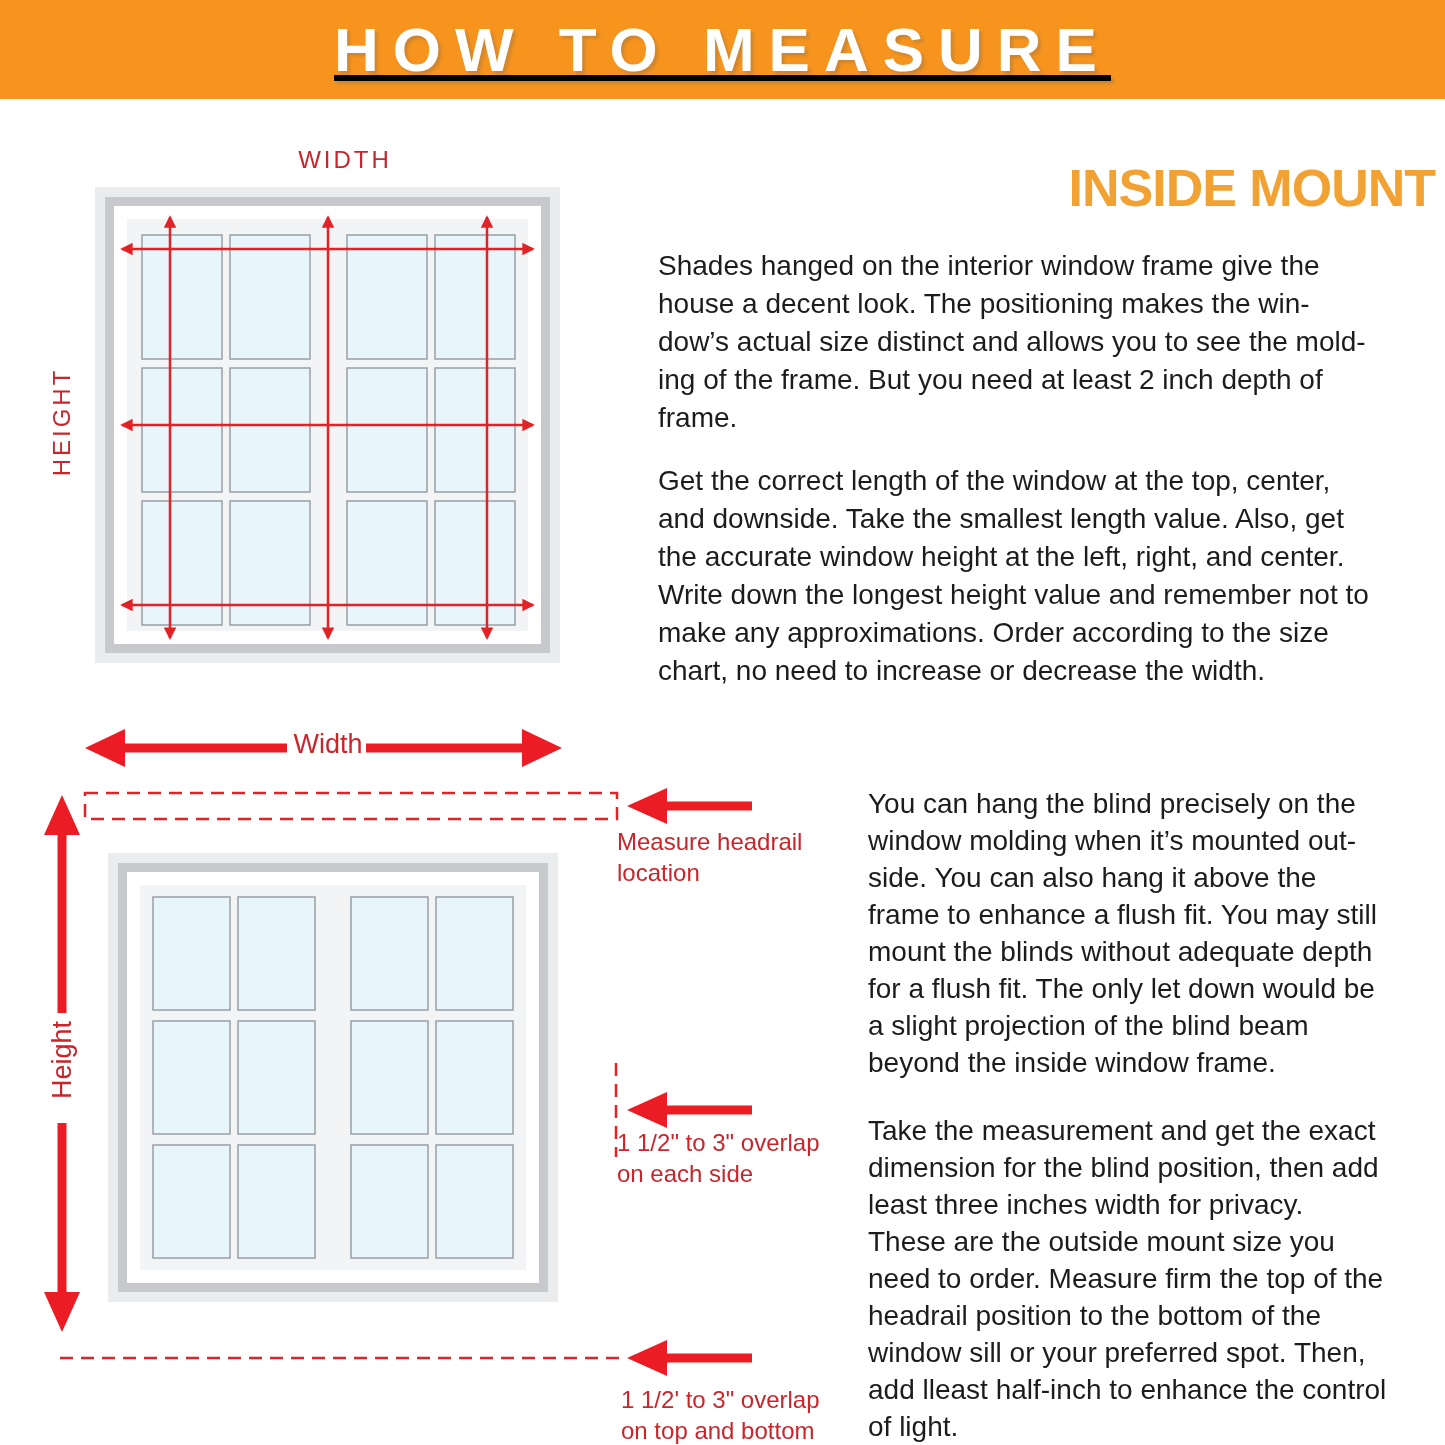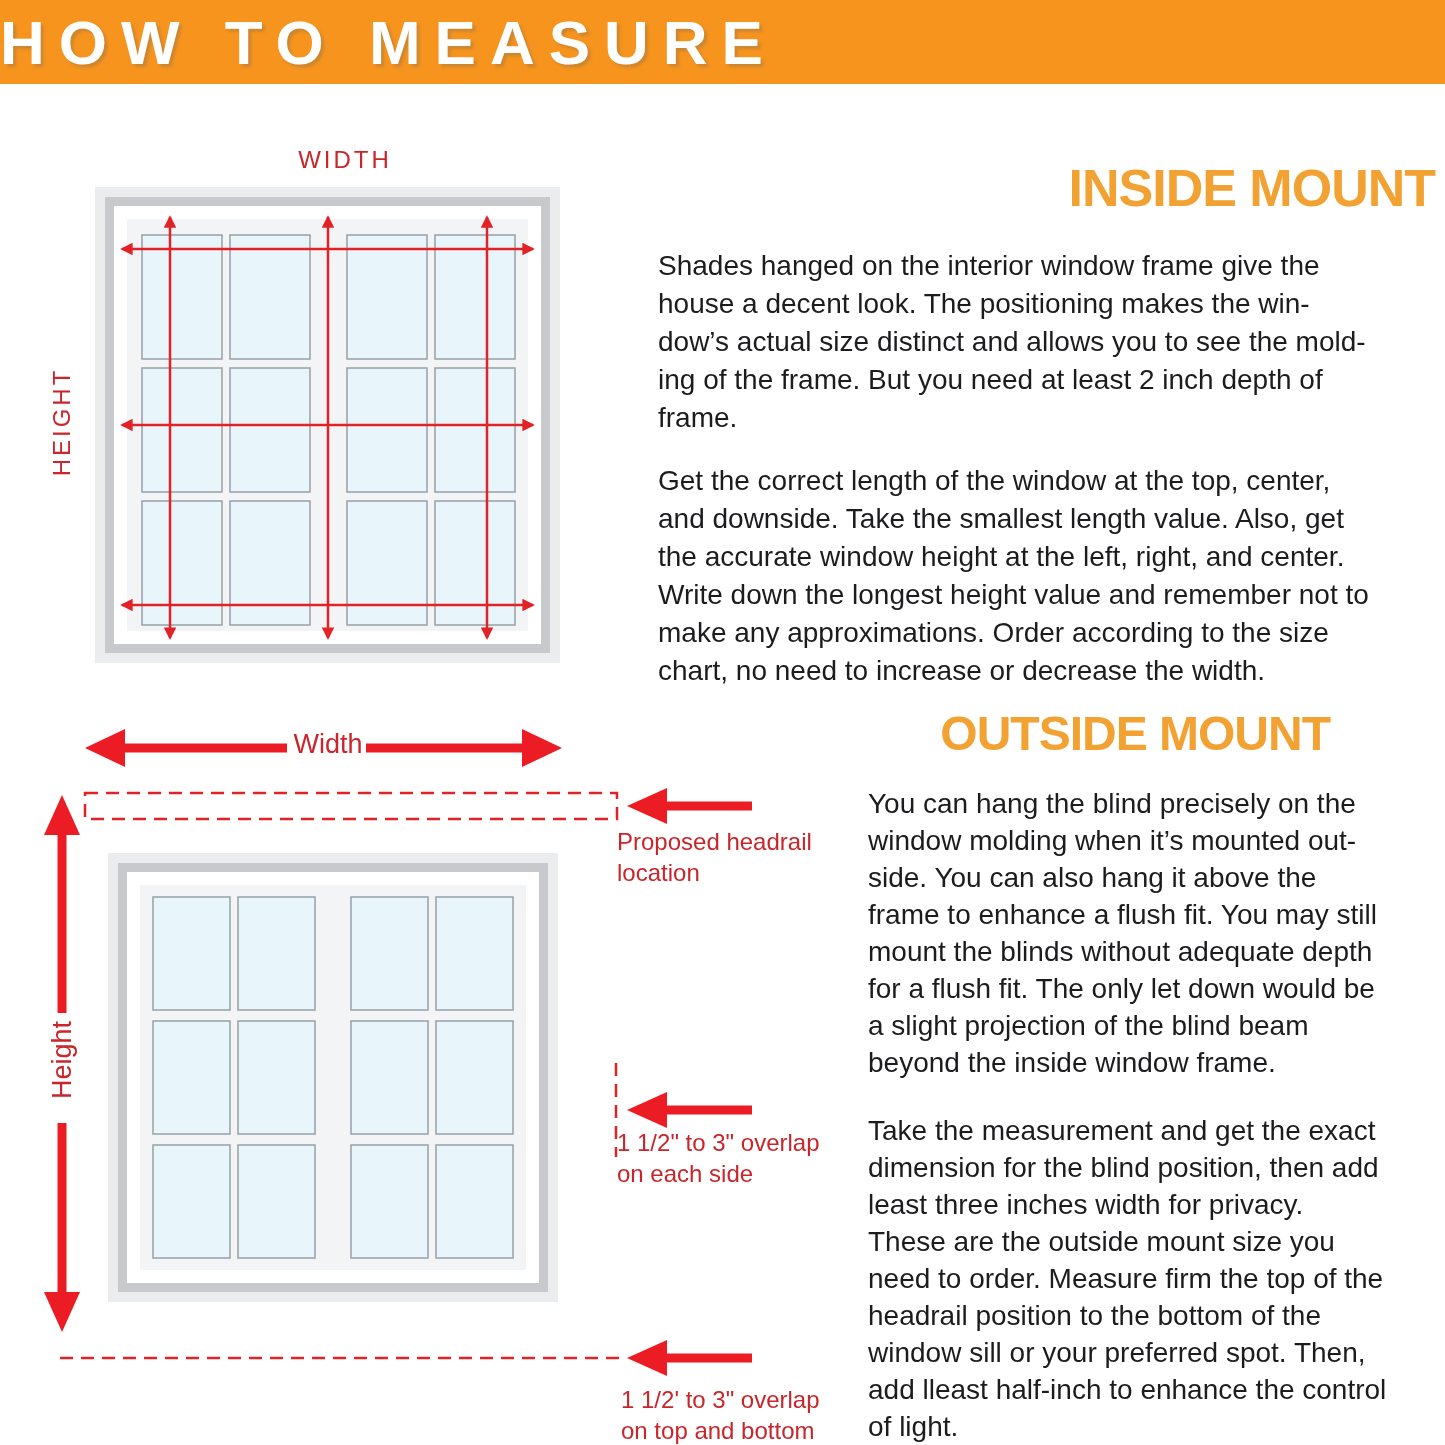--- a/index.html
+++ b/index.html
@@ -12,22 +12,22 @@
     --thick-arrow-red:#ec1c24;
     --pane-blue:#e8f5fb;
     --frame-gray-outer:#ebecee;
     --frame-gray-bevel:#c7c9cc;
   }
   html,body{margin:0;padding:0;background:#ffffff;}
   #page{position:relative;width:1445px;height:1445px;background:#ffffff;overflow:hidden;
         font-family:"Liberation Sans",sans-serif;}
 
   
-  .banner{position:absolute;left:0;top:0;width:1445px;height:84px;background:var(--banner-bg);
-          display:flex;align-items:center;}
+  .banner{position:absolute;left:0;top:0;width:1445px;height:99px;background:var(--banner-bg);
+          display:flex;align-items:center;justify-content:center;text-decoration:underline;}
   .banner-title{font-weight:bold;font-size:62px;letter-spacing:14px;color:var(--banner-text);
           text-shadow:3px 3px 3px rgba(130,110,80,.35);white-space:nowrap;}
 
   
   .section-heading{position:absolute;font-weight:bold;color:var(--heading-orange);text-align:right;
           white-space:nowrap;letter-spacing:-1px;}
   #inside-heading{left:655px;top:158px;width:780px;font-size:52px;}
   #outside-heading{left:860px;top:706px;width:470px;font-size:48px;}
 
   
@@ -182,28 +182,27 @@
 
     <line class="dashed" x1="60" y1="663" x2="622" y2="663"></line>
     <g>
       <polygon class="thick-head" points="627,663 667,645 667,681"></polygon>
       <line class="thick-line" x1="663" y1="663" x2="752" y2="663"></line>
     </g>
   </svg>
 
   <div id="lbl-width-bot" class="red-lbl">Width</div>
   <div id="lbl-height-bot" class="red-lbl">Height</div>
-  <div id="lbl-headrail" class="red-lbl">Proposed headrail
+  <div id="lbl-headrail" class="red-lbl">Measure headrail
 location</div>
   <div id="lbl-side-overlap" class="red-lbl">1 1/2" to 3" overlap
 on each side</div>
   <div id="lbl-bottom-overlap" class="red-lbl">1 1/2' to 3" overlap
 on top and bottom</div>
 
-  <div id="outside-heading" class="section-heading">OUTSIDE MOUNT</div>
   <div id="outside-p1" class="body-par">You can hang the blind precisely on the
 window molding when it’s mounted out-
 side. You can also hang it above the
 frame to enhance a flush fit. You may still
 mount the blinds without adequate depth
 for a flush fit. The only let down would be
 a slight projection of the blind beam
 beyond the inside window frame.</div>
   <div id="outside-p2" class="body-par">Take the measurement and get the exact
 dimension for the blind position, then add

